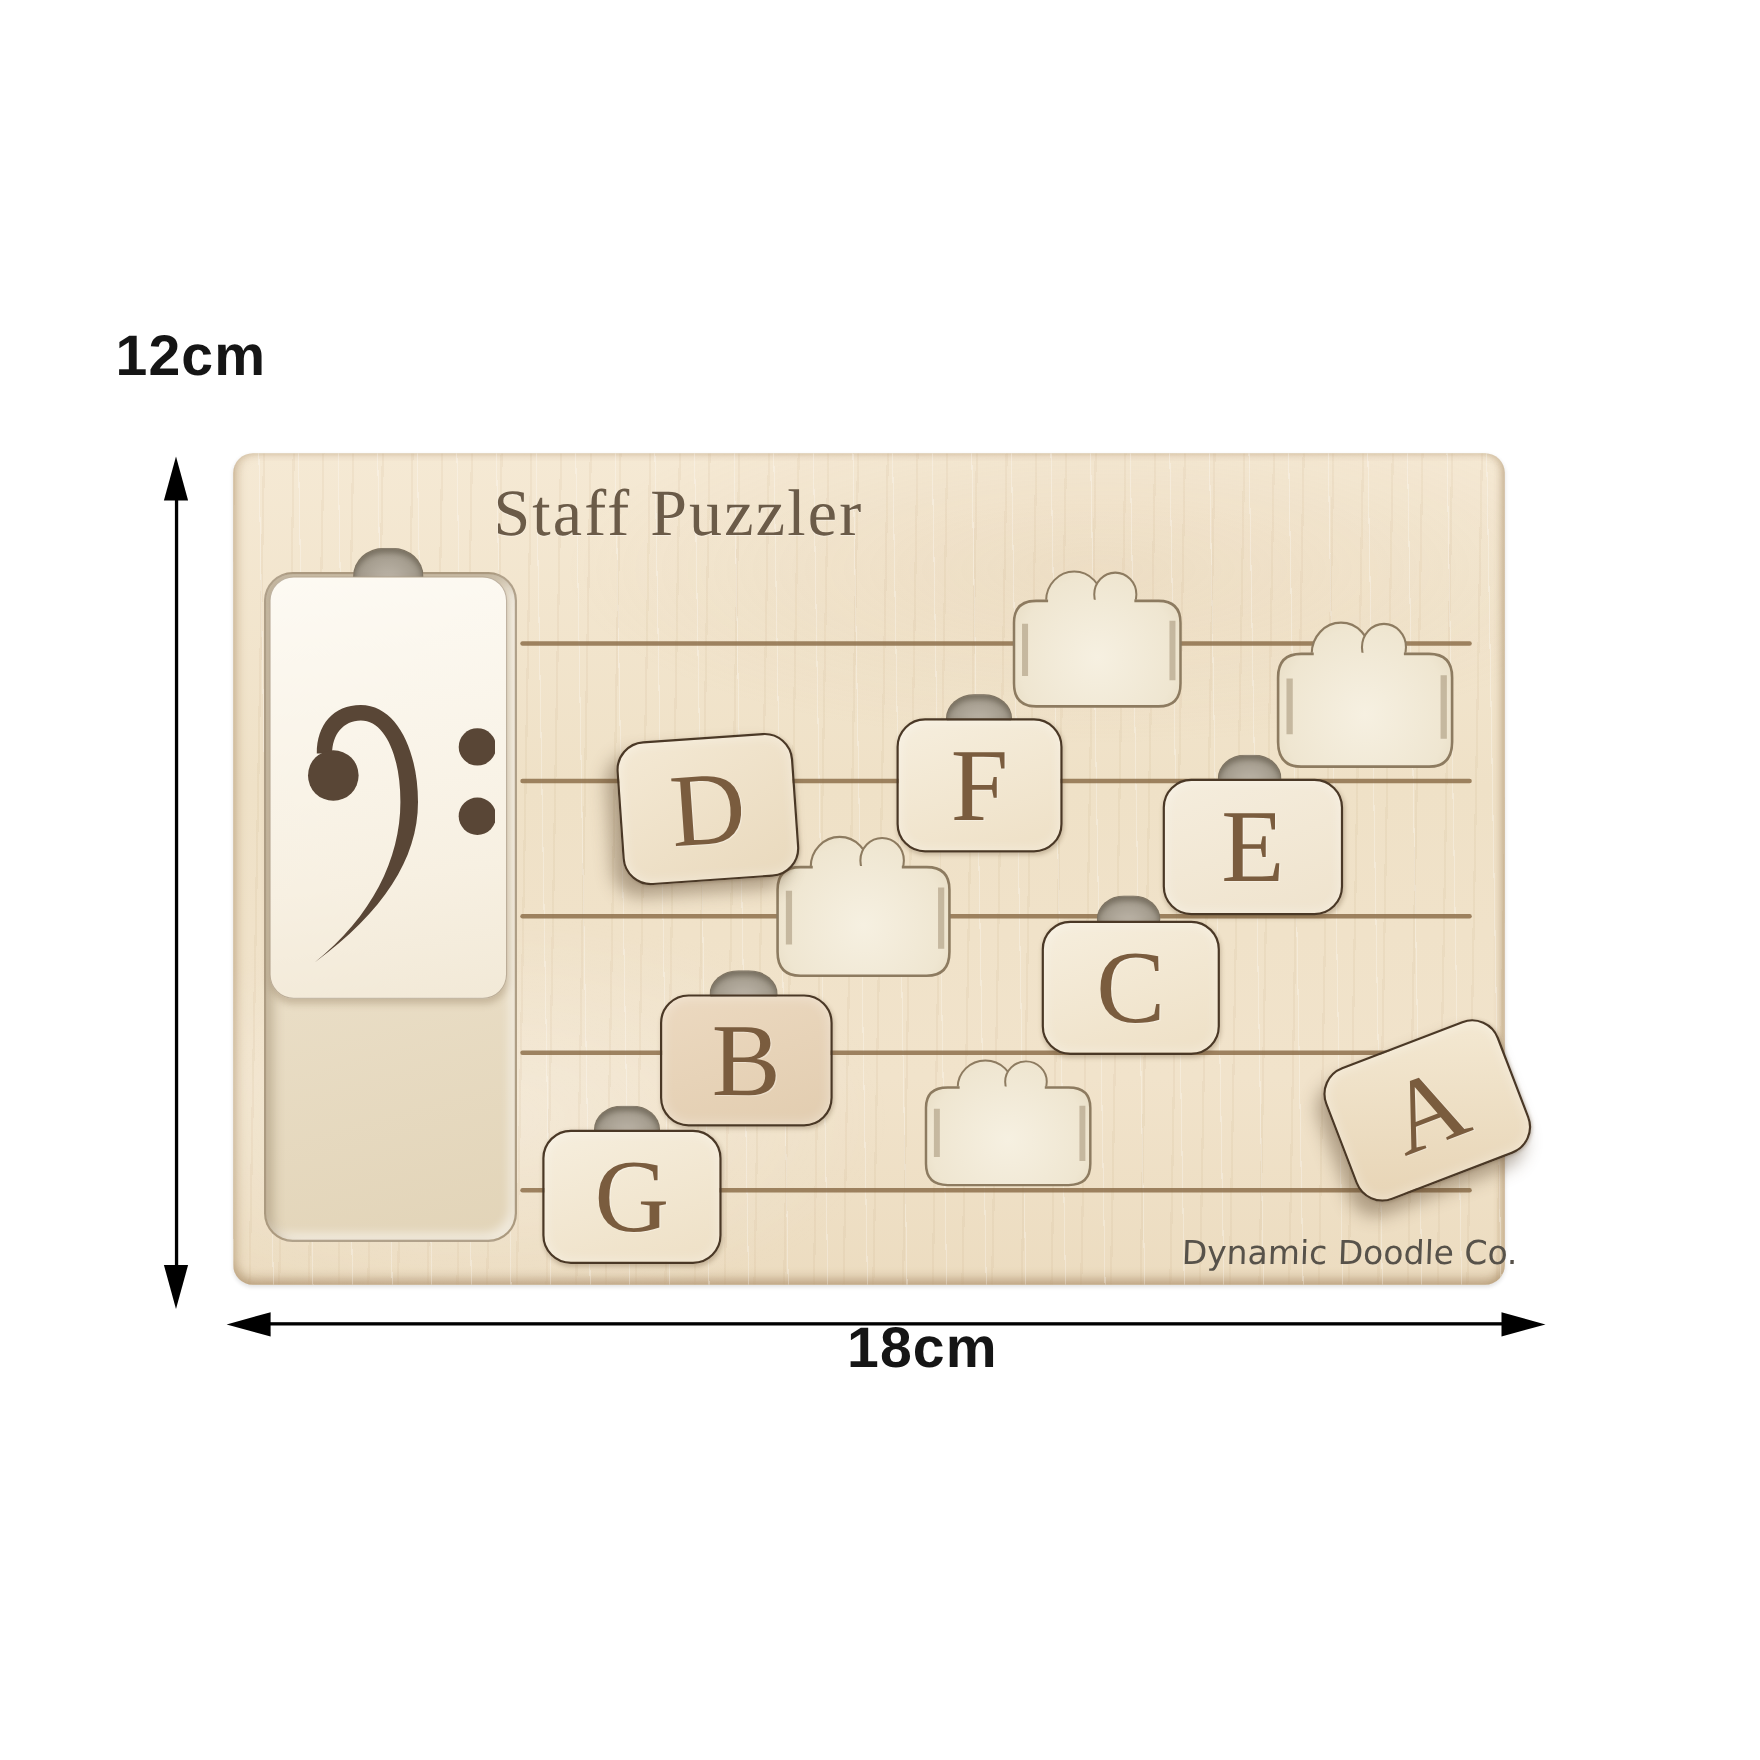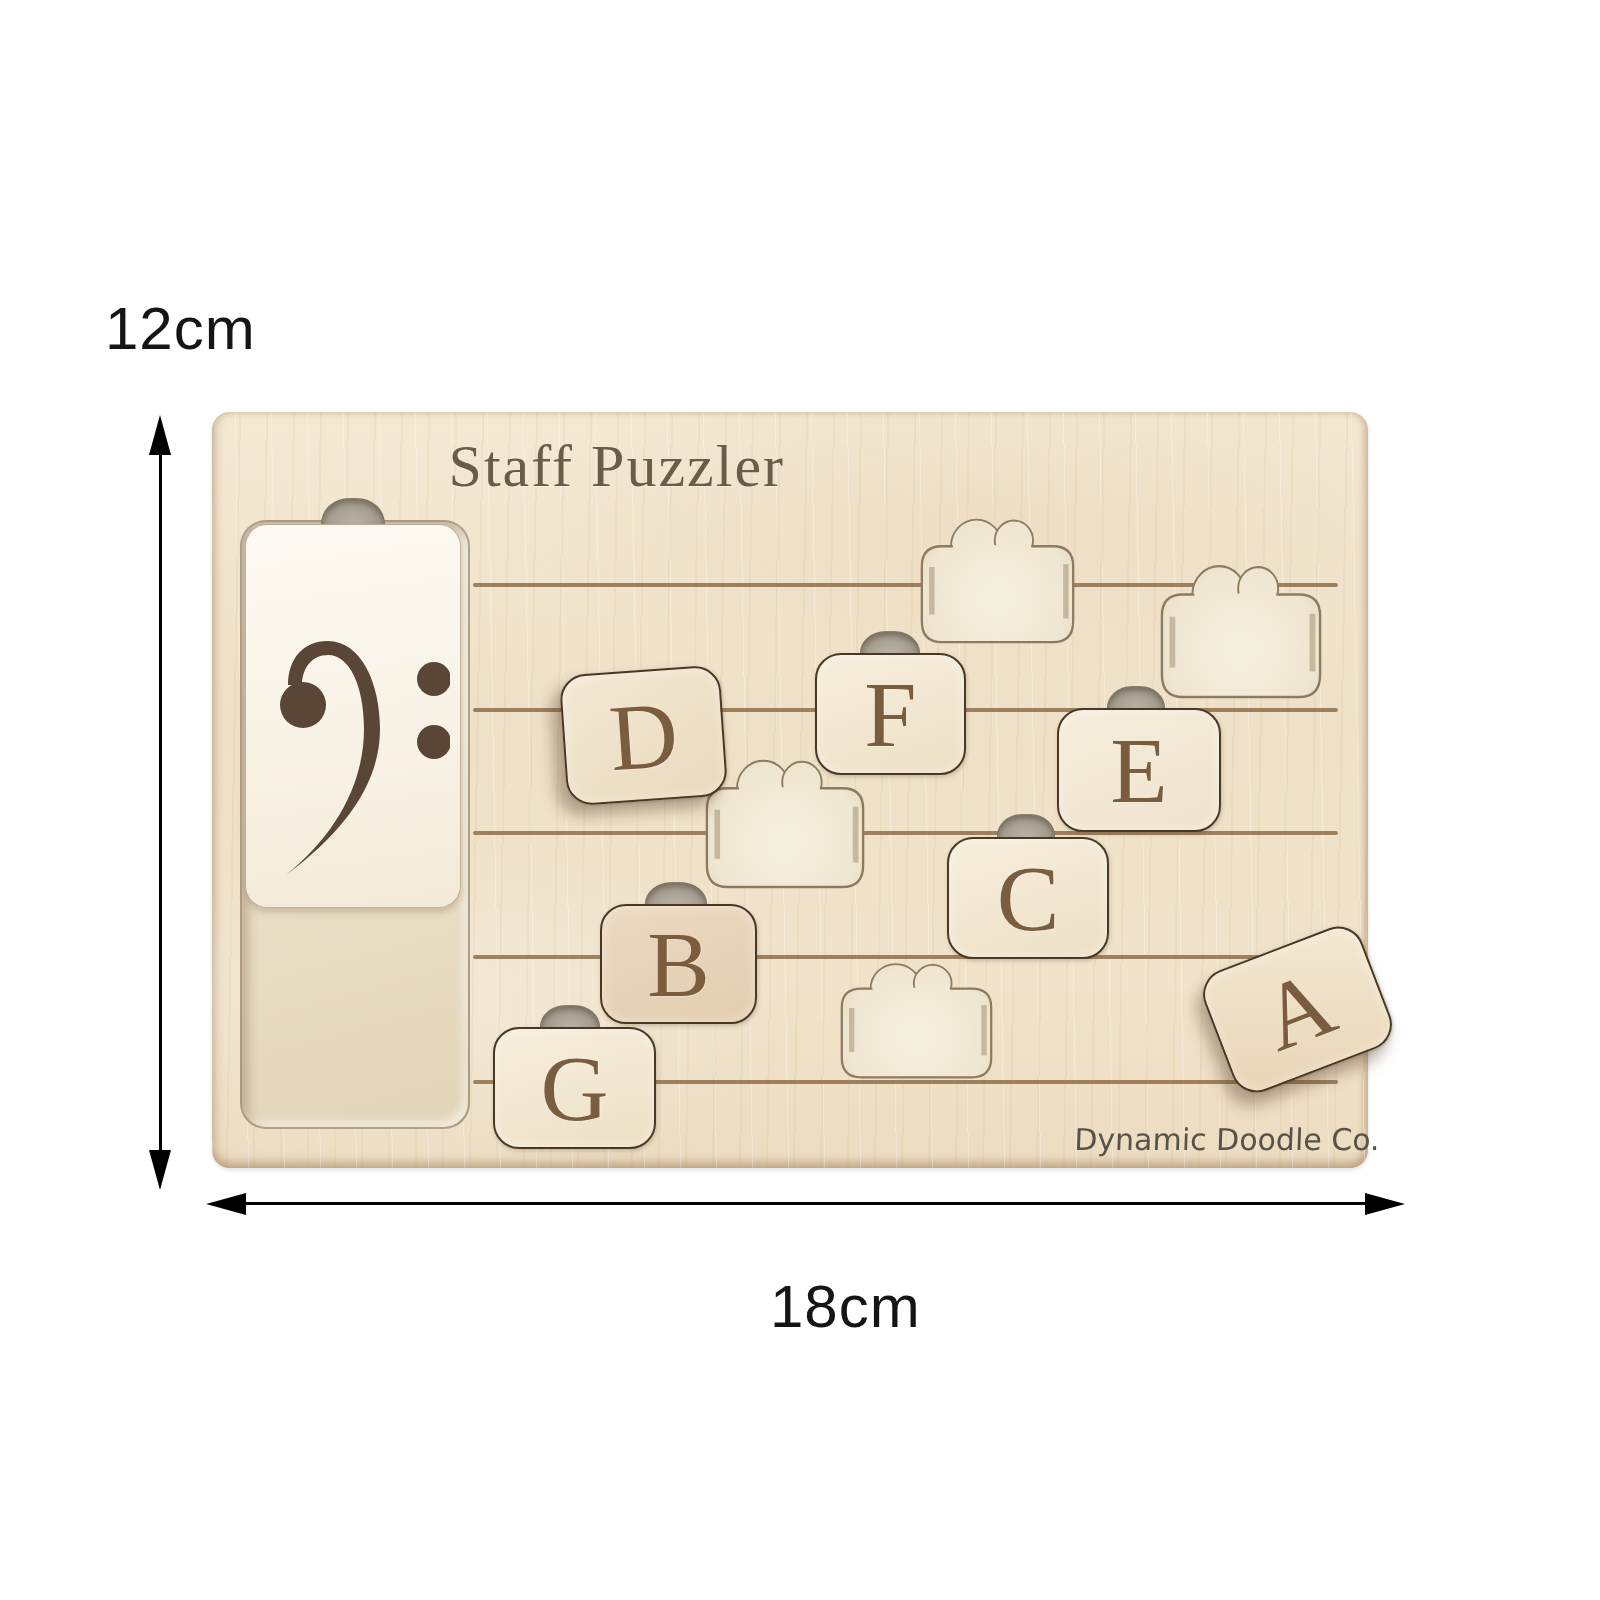--- a/index.html
+++ b/index.html
@@ -1,22 +1,22 @@
 <!DOCTYPE html>
 <html><head>
 <meta charset="utf-8">
 <style>
   html,body{margin:0;padding:0;background:#fff;}
   .page{position:relative;width:1600px;height:1600px;background:#ffffff;overflow:hidden;
         font-family:"Liberation Sans",sans-serif;}
 
   
-  .dim-label{position:absolute;font-weight:normal;font-size:60px;color:#151515;letter-spacing:1px;}
+  .dim-label{position:absolute;font-weight:bold;font-size:52px;color:#151515;letter-spacing:1px;}
   #height-label{left:105px;top:294px;}
-  #width-label{left:770px;top:1272px;}
+  #width-label{left:770px;top:1196px;}
   .arrow-line-v{position:absolute;left:159px;top:450px;width:3px;height:705px;background:#000;}
   .arrow-line-h{position:absolute;left:242px;top:1202px;width:1125px;height:3px;background:#000;}
   .tri{position:absolute;width:0;height:0;}
   .tri-up{left:149px;top:415px;border-left:11px solid transparent;border-right:11px solid transparent;border-bottom:40px solid #000;}
   .tri-down{left:149px;top:1150px;border-left:11px solid transparent;border-right:11px solid transparent;border-top:40px solid #000;}
   .tri-left{left:206px;top:1193px;border-top:11px solid transparent;border-bottom:11px solid transparent;border-right:40px solid #000;}
   .tri-right{left:1365px;top:1193px;border-top:11px solid transparent;border-bottom:11px solid transparent;border-left:40px solid #000;}
 
   
   .board{position:absolute;left:212px;top:412px;width:1156px;height:756px;border-radius:18px;

